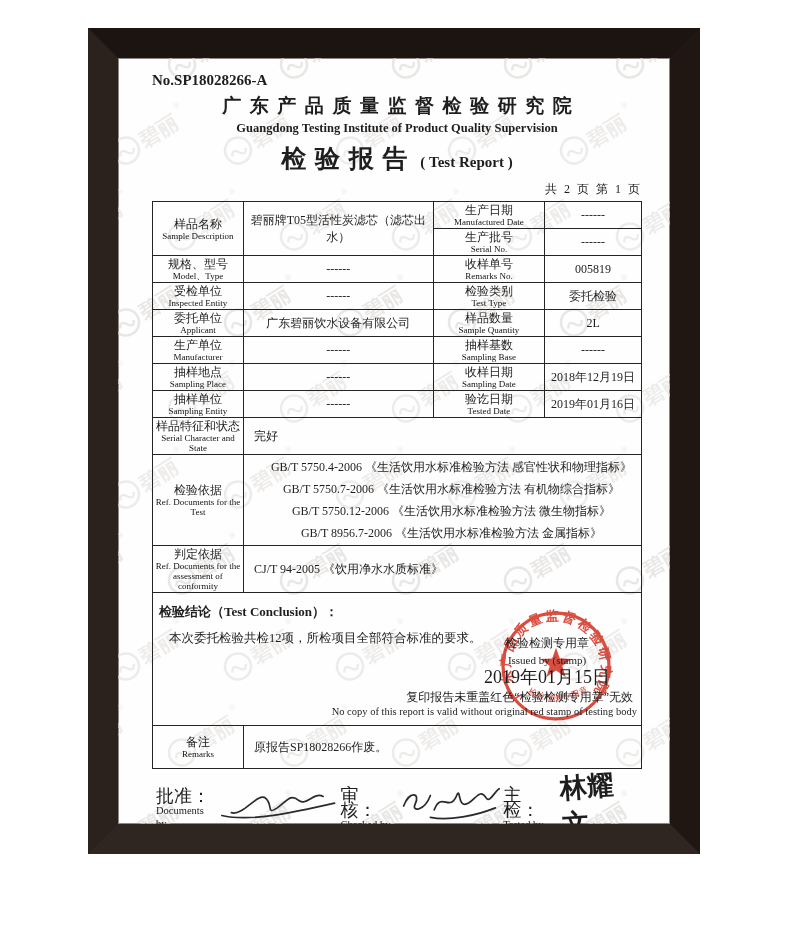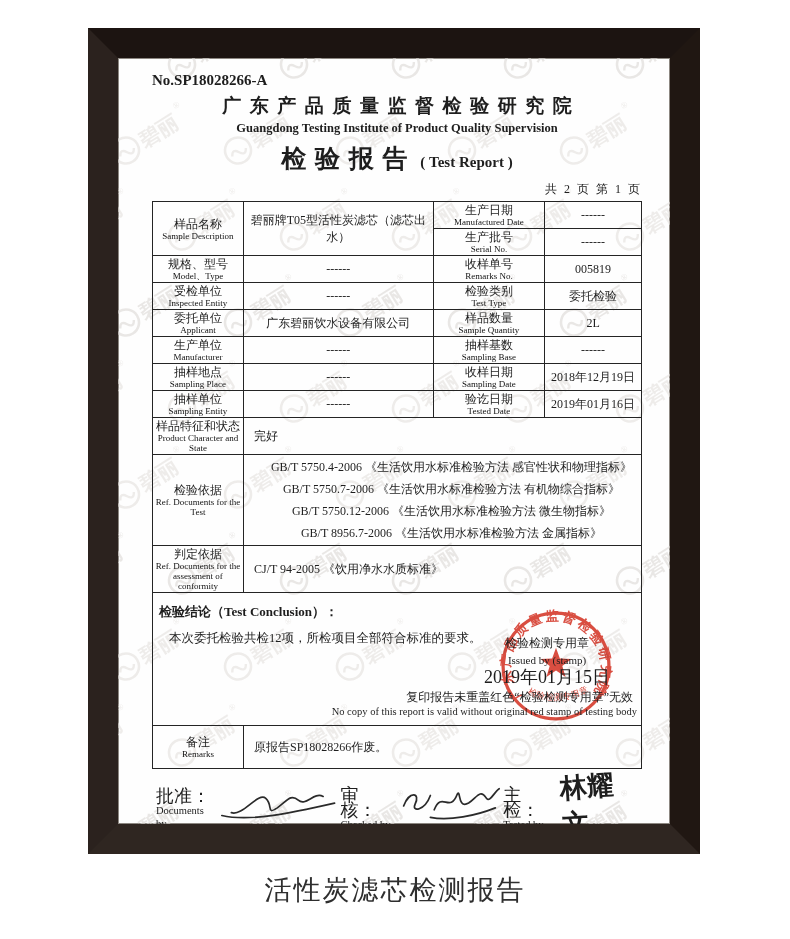--- a/index.html
+++ b/index.html
@@ -552,21 +552,21 @@
             <td class="val">------</td>
             <td class="lbl">
               <span class="lz">验讫日期</span>
               <span class="le">Tested Date</span>
             </td>
             <td class="val">2019年01月16日</td>
           </tr>
           <tr class="h32">
             <td class="lbl">
               <span class="lz">样品特征和状态</span>
-              <span class="le">Product Character and State</span>
+              <span class="le">Serial Character and State</span>
             </td>
             <td class="val left" colspan="3">完好</td>
           </tr>
           <tr class="h90">
             <td class="lbl">
               <span class="lz">检验依据</span>
               <span class="le">Ref. Documents for the Test</span>
             </td>
             <td class="val left" colspan="3">
               <div class="refline">GB/T 5750.4-2006 《生活饮用水标准检验方法 感官性状和物理指标》</div>
@@ -646,14 +646,13 @@
               <span class="le">Tested by</span>
             </div>
             <div class="sig-name">林耀文</div>
           </div>
         </div>
 
       </div>
     </div>
   </div>
 
-  <div class="caption">活性炭滤芯检测报告</div>
 </div>
 
 </body></html>

